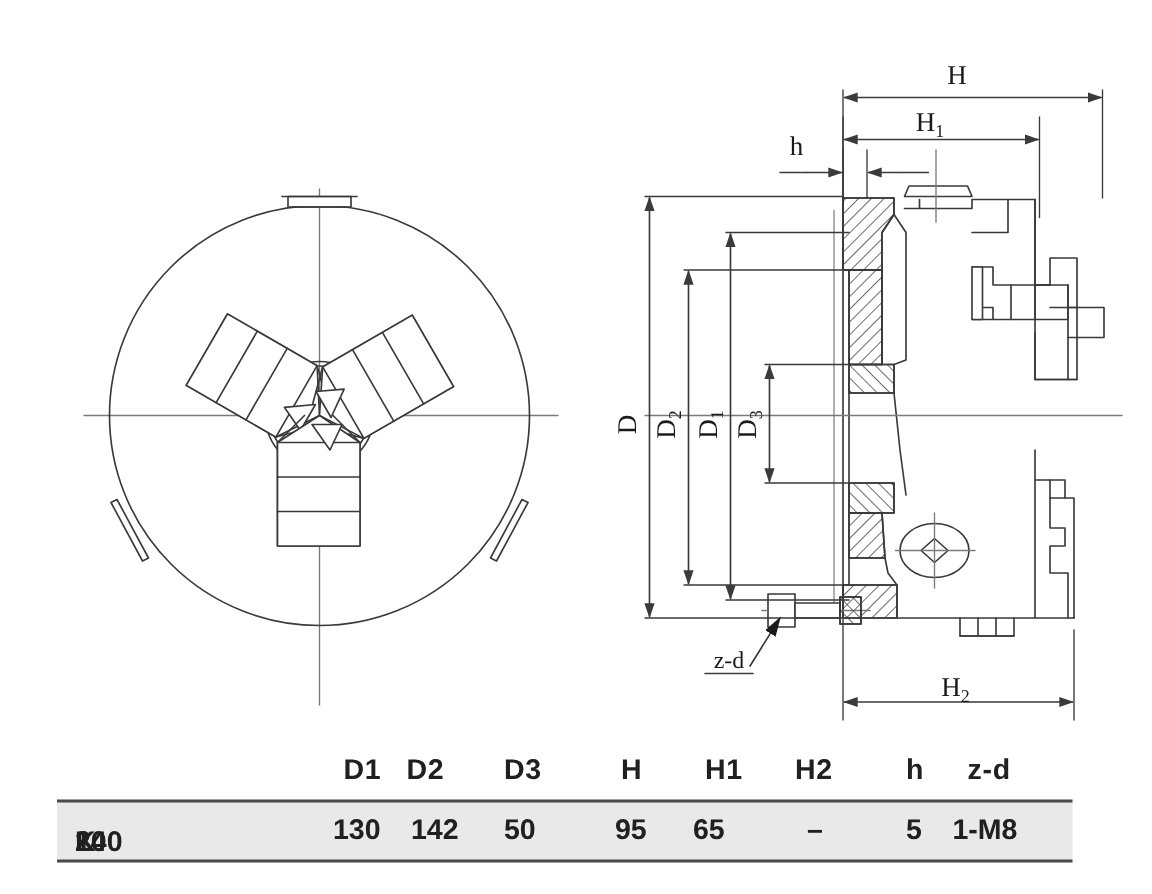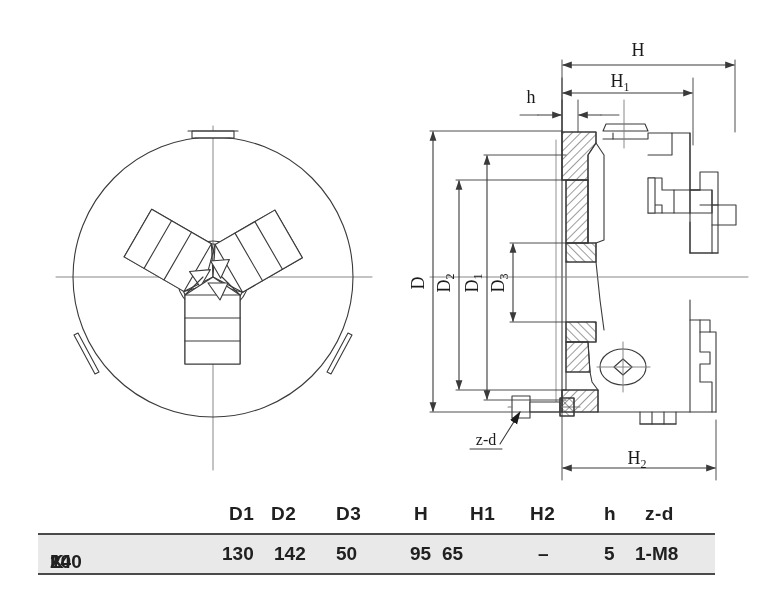--- a/index.html
+++ b/index.html
@@ -355,20 +355,20 @@
     <div class="spec-row">
       <span class="model">
           <span>K</span>
           <span class="sub">14</span>
           <span>200</span>
         </span>
       <span style="left:184px">130</span>
       <span style="left:236px">142</span>
       <span style="left:298px">50</span>
       <span style="left:372px">95</span>
-      <span style="left:404px">65</span>
+      <span style="left:424px">65</span>
       <span style="left:500px">–</span>
       <span style="left:566px">5</span>
       <span style="left:597px">1-M8</span>
     </div>
   </div>
 
 </div>
 
 </body></html>

